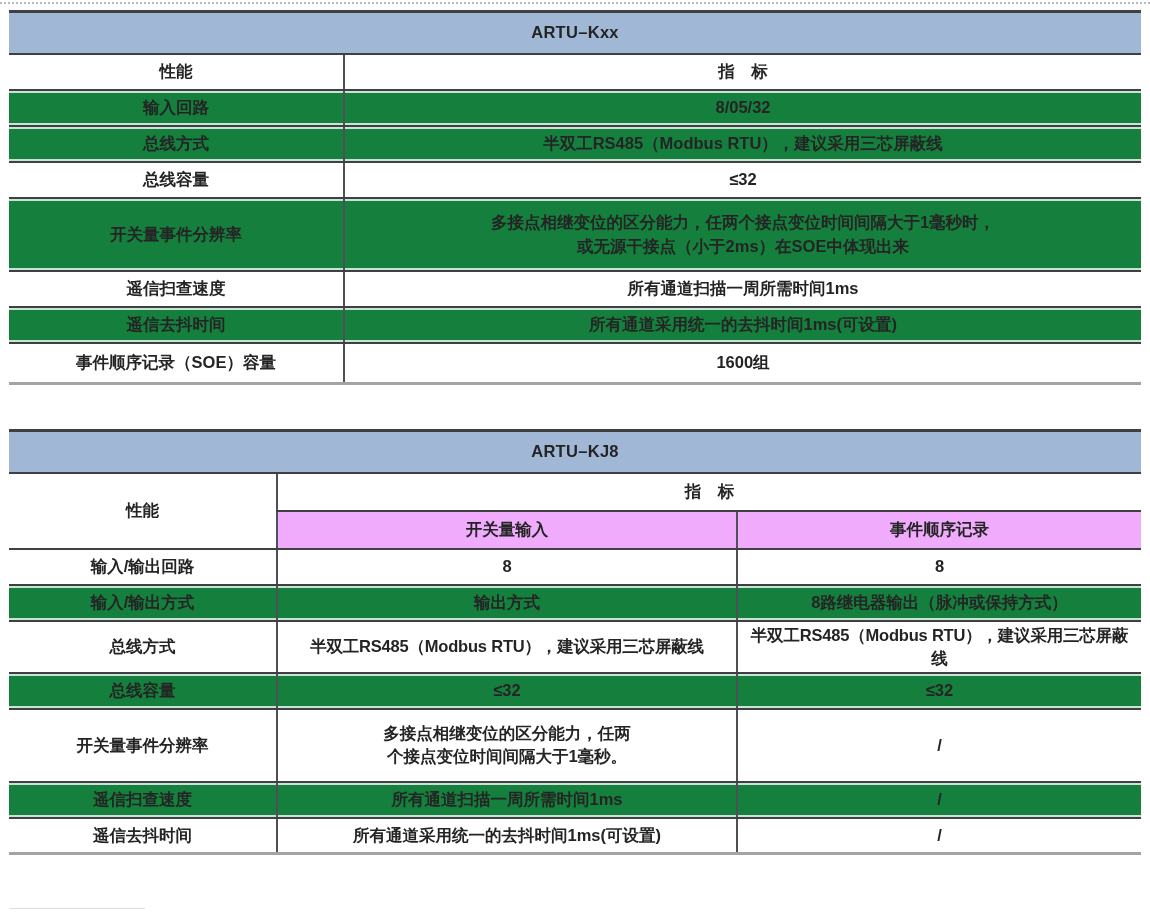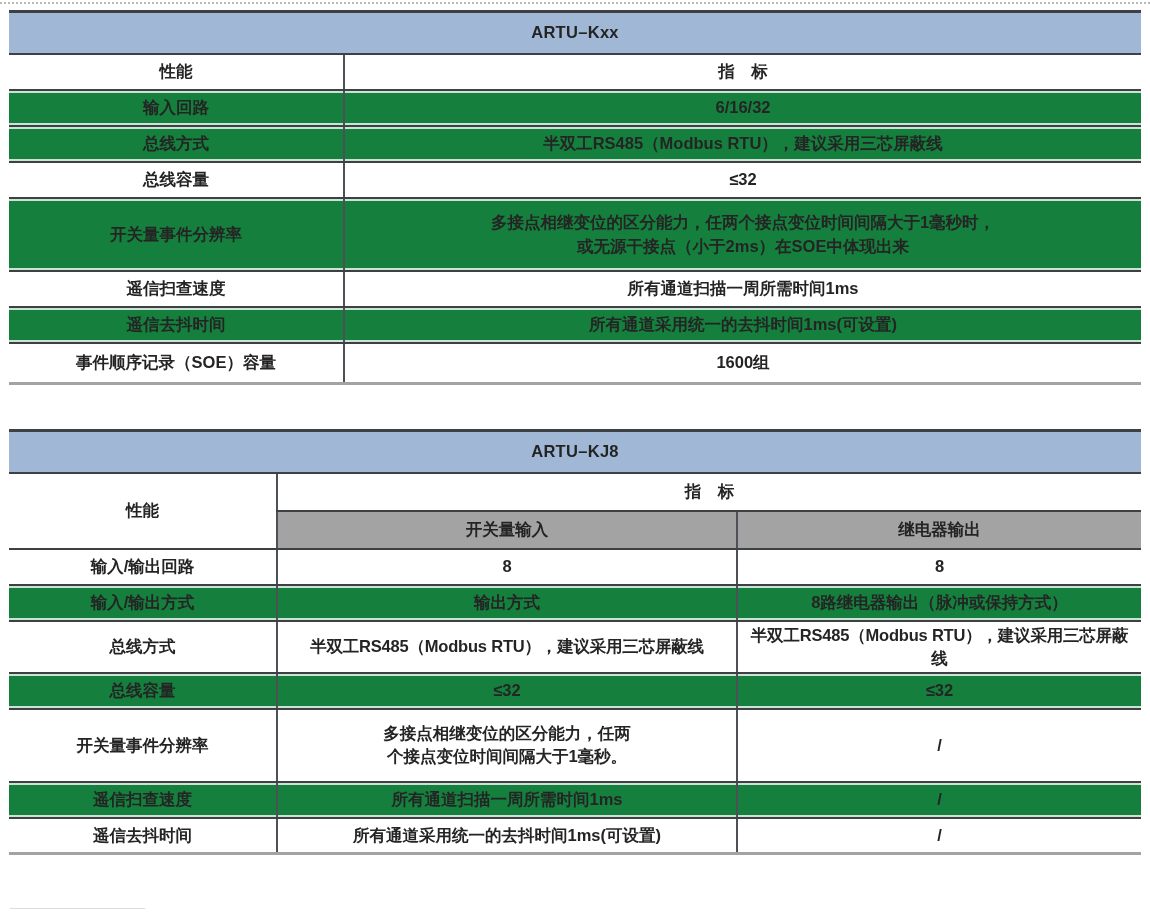--- a/index.html
+++ b/index.html
@@ -67,21 +67,21 @@
   }
   .hdr { font-size: 17px; }
   tr.h36 { height: 36px; }
   tr.h38 { height: 38px; }
   tr.h40 { height: 40px; }
   tr.tall { height: 73px; }
   tr.blue td {
     background: #15803d;
     box-shadow: inset 0 2px 0 rgba(255,255,255,0.78), inset 0 -2px 0 rgba(255,255,255,0.78);
   }
-  tr.subhdr td { background: #a3a3a3; box-shadow: none; }
+  tr.subhdr td { background: #f0abfc; box-shadow: none; }
   .label-cell { font-size: 17px; }
   .tight { font-size: 15.5px; letter-spacing: -0.2px; }
   .gap { height: 44px; }
   .two-line div { display: block; }
 </style>
 </head>
 <body>
 
 <div class="page">
 
@@ -97,21 +97,21 @@
       <tbody>
           <tr class="title-row h36">
         <th colspan="2">ARTU–Kxx</th>
       </tr>
       <tr class="h36">
         <td class="hdr">性能</td>
         <td class="hdr vline">指　标</td>
       </tr>
       <tr class="h36 blue">
         <td class="label-cell">输入回路</td>
-        <td class="vline">6/16/32</td>
+        <td class="vline">8/05/32</td>
       </tr>
       <tr class="h36 blue">
         <td class="label-cell">总线方式</td>
         <td class="vline">半双工RS485（Modbus RTU），建议采用三芯屏蔽线</td>
       </tr>
       <tr class="h36">
         <td class="label-cell">总线容量</td>
         <td class="vline">≤32</td>
       </tr>
       <tr class="tall blue">
@@ -147,21 +147,21 @@
       <tbody>
           <tr class="title-row h36">
         <th colspan="3">ARTU–KJ8</th>
       </tr>
       <tr class="h38">
         <td class="hdr" rowspan="2">性能</td>
         <td class="hdr vline" colspan="2">指　标</td>
       </tr>
       <tr class="h38 subhdr">
         <td class="hdr vline">开关量输入</td>
-        <td class="hdr vline">继电器输出</td>
+        <td class="hdr vline">事件顺序记录</td>
       </tr>
       <tr class="h36">
         <td class="label-cell">输入/输出回路</td>
         <td class="vline">8</td>
         <td class="vline">8</td>
       </tr>
       <tr class="h36 blue">
         <td class="label-cell">输入/输出方式</td>
         <td class="vline">输出方式</td>
         <td class="vline">8路继电器输出（脉冲或保持方式）</td>

